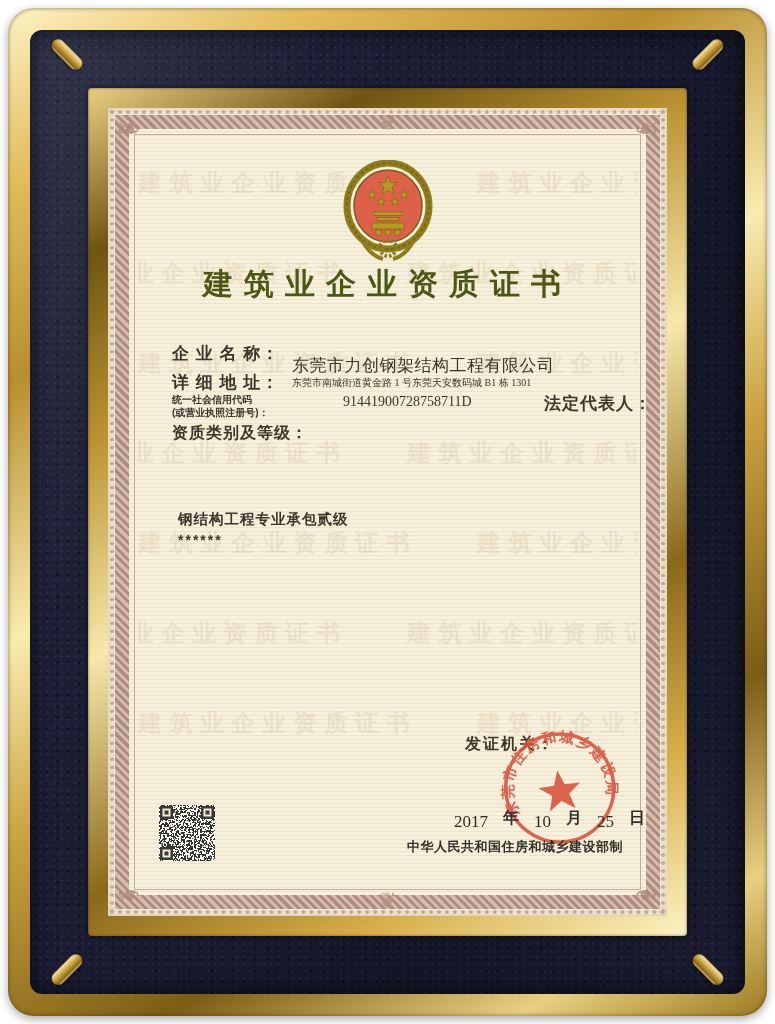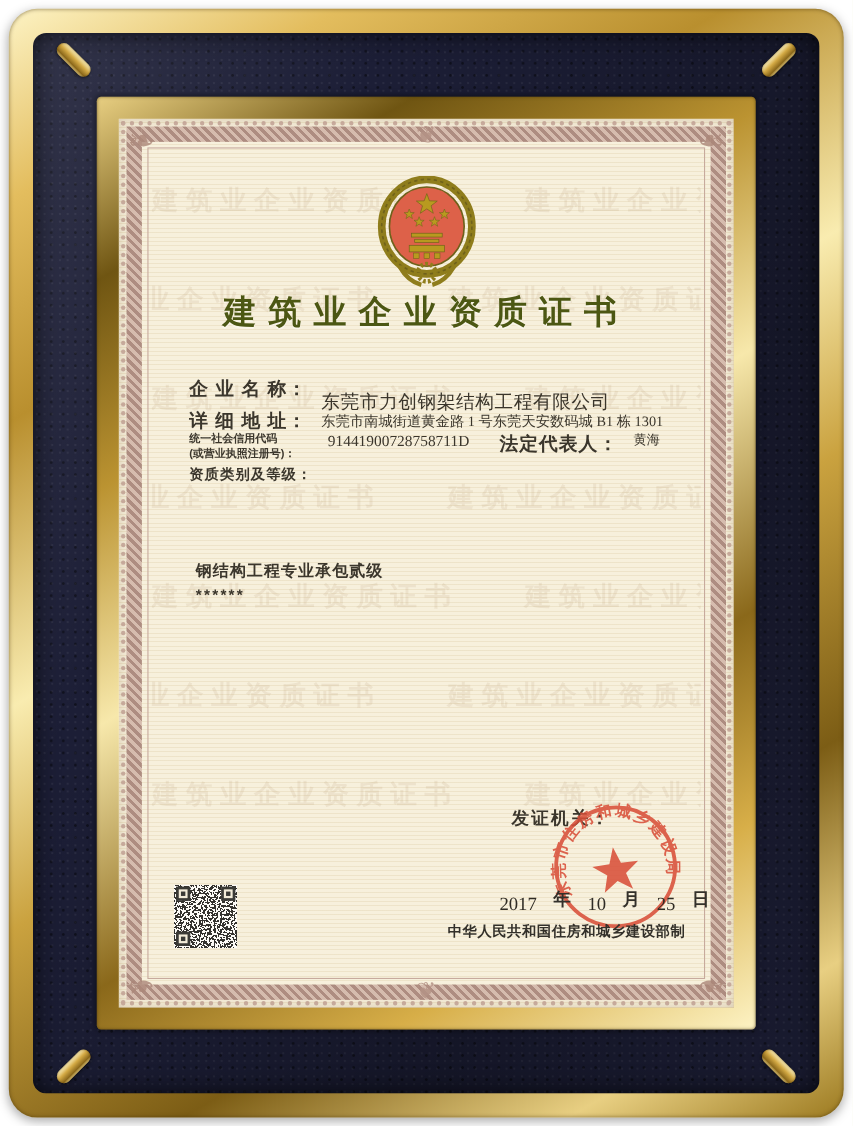--- a/index.html
+++ b/index.html
@@ -57,27 +57,27 @@
   .content{position:absolute;inset:0;color:#38332a;}
   .emblem{position:absolute;top:52px;left:50%;transform:translateX(-50%);}
   .title{position:absolute;top:156px;left:0;right:0;text-align:center;
     font-size:30px;font-weight:bold;letter-spacing:11px;color:#4c5713;
     text-shadow:0 1px 0 rgba(255,255,255,.4);}
   .subtitle{position:absolute;top:197px;left:0;right:0;text-align:center;
     font-size:13px;font-weight:bold;letter-spacing:8px;color:#4a4034;}
 
   .fields{position:absolute;left:64px;right:30px;top:236px;}
   .frow{display:flex;align-items:flex-start;line-height:1.15;}
-  .r1{height:28px;} .r2{height:22px;align-items:center;} .r3{height:30px;} .r4{height:26px;} .r5{height:24px;}
+  .r1{height:28px;} .r2{height:22px;align-items:center;} .r3{height:30px;gap:45px;} .r4{height:26px;} .r5{height:24px;}
   .flabel{flex:0 0 120px;font-weight:bold;font-size:17px;letter-spacing:1px;color:#3b362c;}
   .flabel.small2{flex:0 0 126px;font-size:10px;line-height:1.25;letter-spacing:0;}
-  .flabel.cat{flex:0 0 auto;font-size:13px;}
+  .flabel.cat{flex:0 0 auto;font-size:16px;}
   .fvalue{font-family:"Liberation Serif",serif;color:#3a352b;}
   .v-company{font-size:17px;letter-spacing:.5px;margin-top:12px;}
-  .v-address{font-size:13px;}
+  .v-address{font-size:10px;}
   .v-code{font-size:14px;flex:0 0 156px;}
   .v-capital{font-size:14px;flex:0 0 156px;}
   .v-certno{font-size:15.5px;flex:0 0 156px;letter-spacing:.5px;}
   .flabel2{font-weight:bold;font-size:17px;letter-spacing:1px;color:#3b362c;flex:0 0 122px;}
   .v-legal{font-size:12px;}
   .v-econ{font-size:10.5px;padding-top:5px;}
   .v-valid{font-size:15px;}
 
   .quals{position:absolute;left:70px;top:402px;font-weight:bold;color:#3b362c;}
   .qual-line{font-size:14.5px;letter-spacing:1px;height:22px;}

